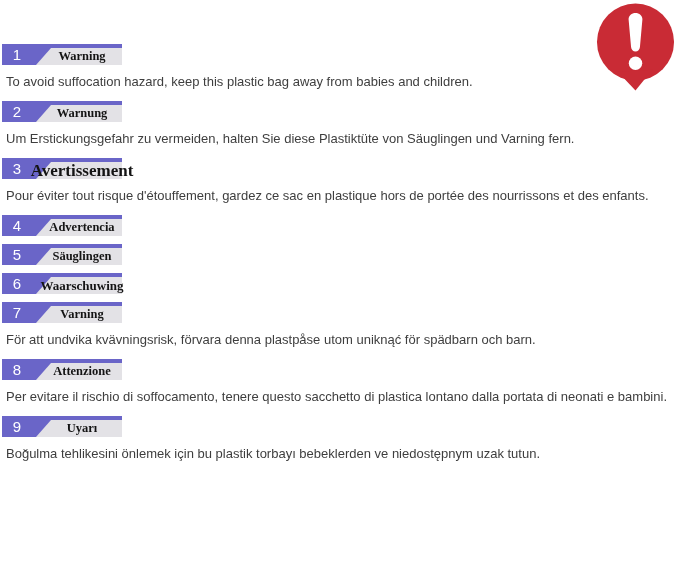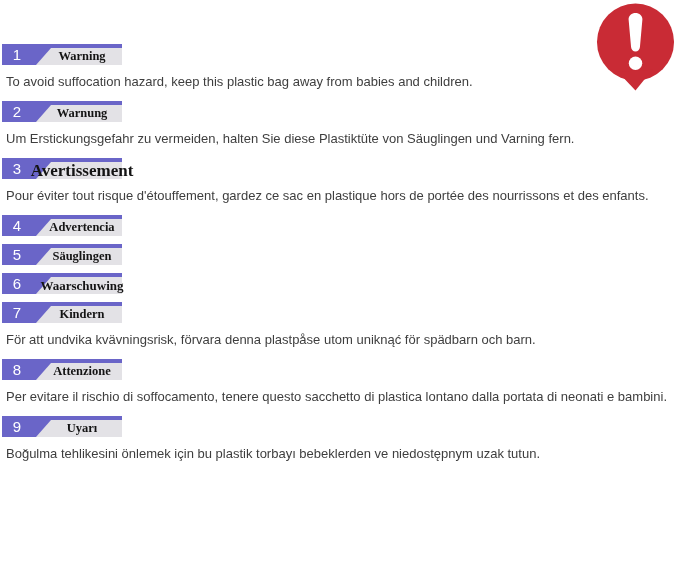--- a/index.html
+++ b/index.html
@@ -135,21 +135,21 @@
       <span class="badge-ribbon"></span>
       <span class="badge-num">6</span>
       <span class="badge-label" style="font-size: 13px; text-align: center;">Waarschuwing</span>
     </div>
   </section>
 
   <section class="warning-section">
     <div class="badge">
       <span class="badge-ribbon"></span>
       <span class="badge-num">7</span>
-      <span class="badge-label">Kindern</span>
+      <span class="badge-label">Varning</span>
     </div>
     <p class="warning-text">För att undvika kvävningsrisk, förvara denna plastpåse utom uniknąć för spädbarn och barn.</p>
   </section>
 
   <section class="warning-section">
     <div class="badge">
       <span class="badge-ribbon"></span>
       <span class="badge-num">8</span>
       <span class="badge-label">Attenzione</span>
     </div>

